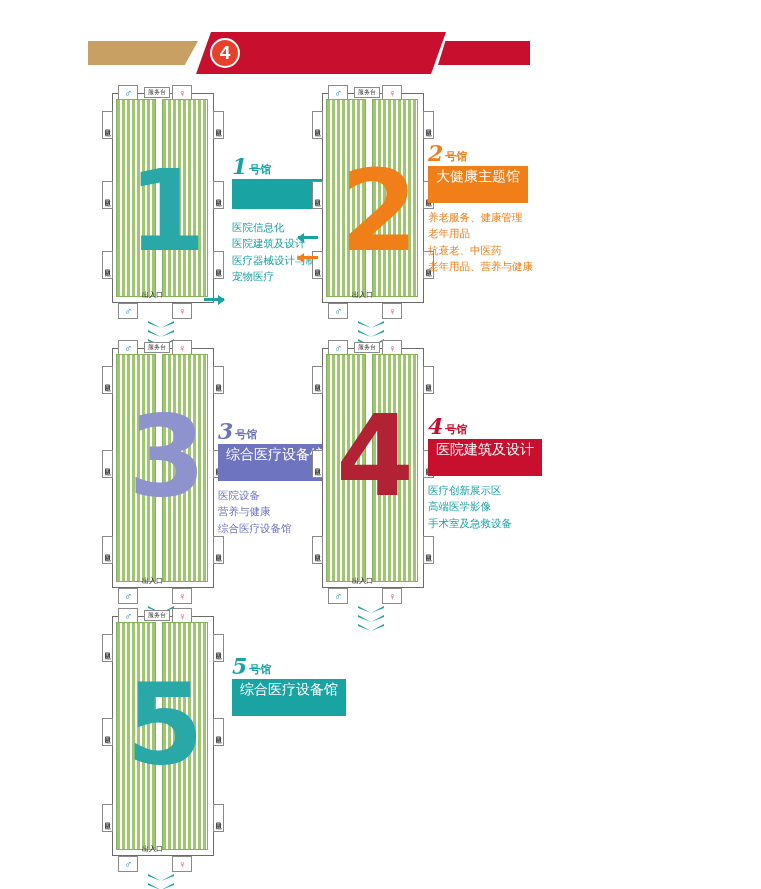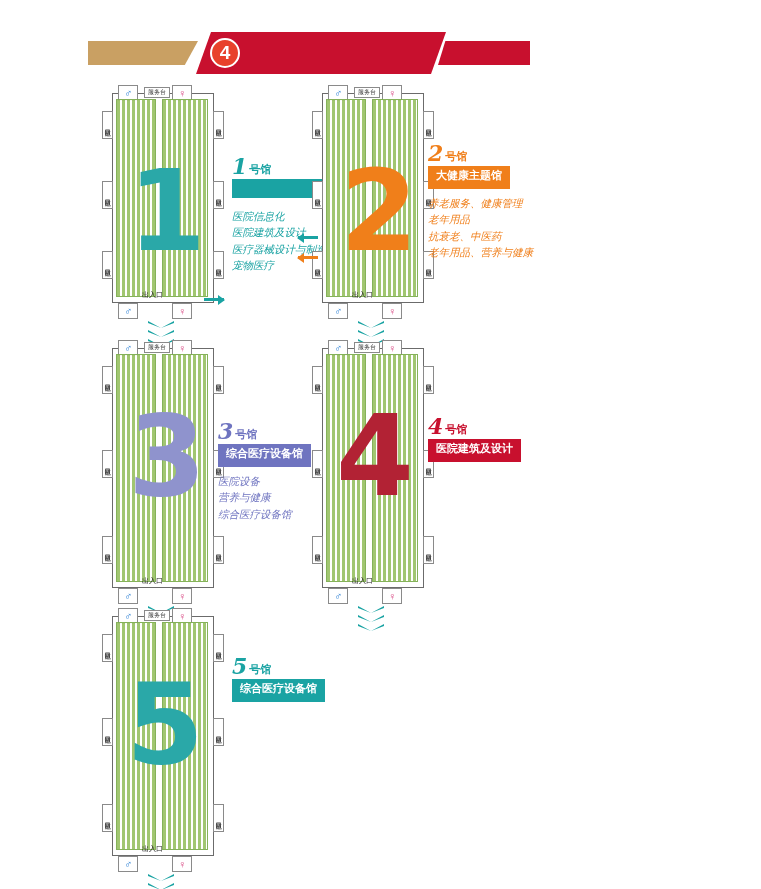--- a/index.html
+++ b/index.html
@@ -102,24 +102,24 @@
   
   .legend{position:absolute;}
   .legend-num{
     font-family:"DejaVu Serif","Liberation Serif",serif;
     font-style:italic;font-weight:bold;font-size:22px;line-height:1;
     display:inline-block;vertical-align:bottom;
   }
   .legend-head{white-space:nowrap;}
   .legend-hao{font-size:11px;font-weight:bold;margin-left:2px;}
   .legend-band{
-    display:inline-block;color:#ffffff;font-size:11px;font-weight:bold;
-    padding:2px 8px 6px 8px;margin-top:2px;white-space:nowrap;
-  }
-  .legend-lines{margin-top:6px;font-size:10.5px;line-height:1.55;font-style:italic;}
+    display:inline-block;color:#ffffff;font-size:14px;font-weight:normal;
+    padding:2px 8px 17px 8px;margin-top:2px;white-space:nowrap;
+  }
+  .legend-lines{margin-top:6px;font-size:10.5px;line-height:1.55;}
   .legend-lines div{white-space:nowrap;}
 </style>
 </head>
 <body>
 
 <div class="header">
   <div class="hdr-left-bar"></div>
   <div class="hdr-right-bar"></div>
   <div class="hdr-center"></div>
   <div class="hdr-badge">4</div>
@@ -318,20 +318,25 @@
       <i></i>
       <i></i>
     </div>
 </div>
 
 <div class="legend" style="left:428px;top:415px;">
   <div class="legend-head">
     <span class="legend-num" style="color:#c8102e;">4</span><span class="legend-hao" style="color:#c8102e;">号馆</span>
   </div>
   <div class="legend-band" style="background:#c8102e;">医院建筑及设计</div>
+  <div class="legend-lines" style="color:#1aa3a3;">
+    <div>医疗创新展示区</div>
+    <div>高端医学影像</div>
+    <div>手术室及急救设备</div>
+  </div>
 </div>
 
 <div class="hall" style="left:100px;top:608px;width:130px;height:270px;">
   <div class="floor-outline" style="left:12px;top:8px;width:102px;height:240px;"></div>
 
   <div class="wc" style="left:18px;top:0px;">
       <span class="m">♂</span>
     </div>
   <div class="wc" style="left:72px;top:0px;">
       <span class="f">♀</span>

